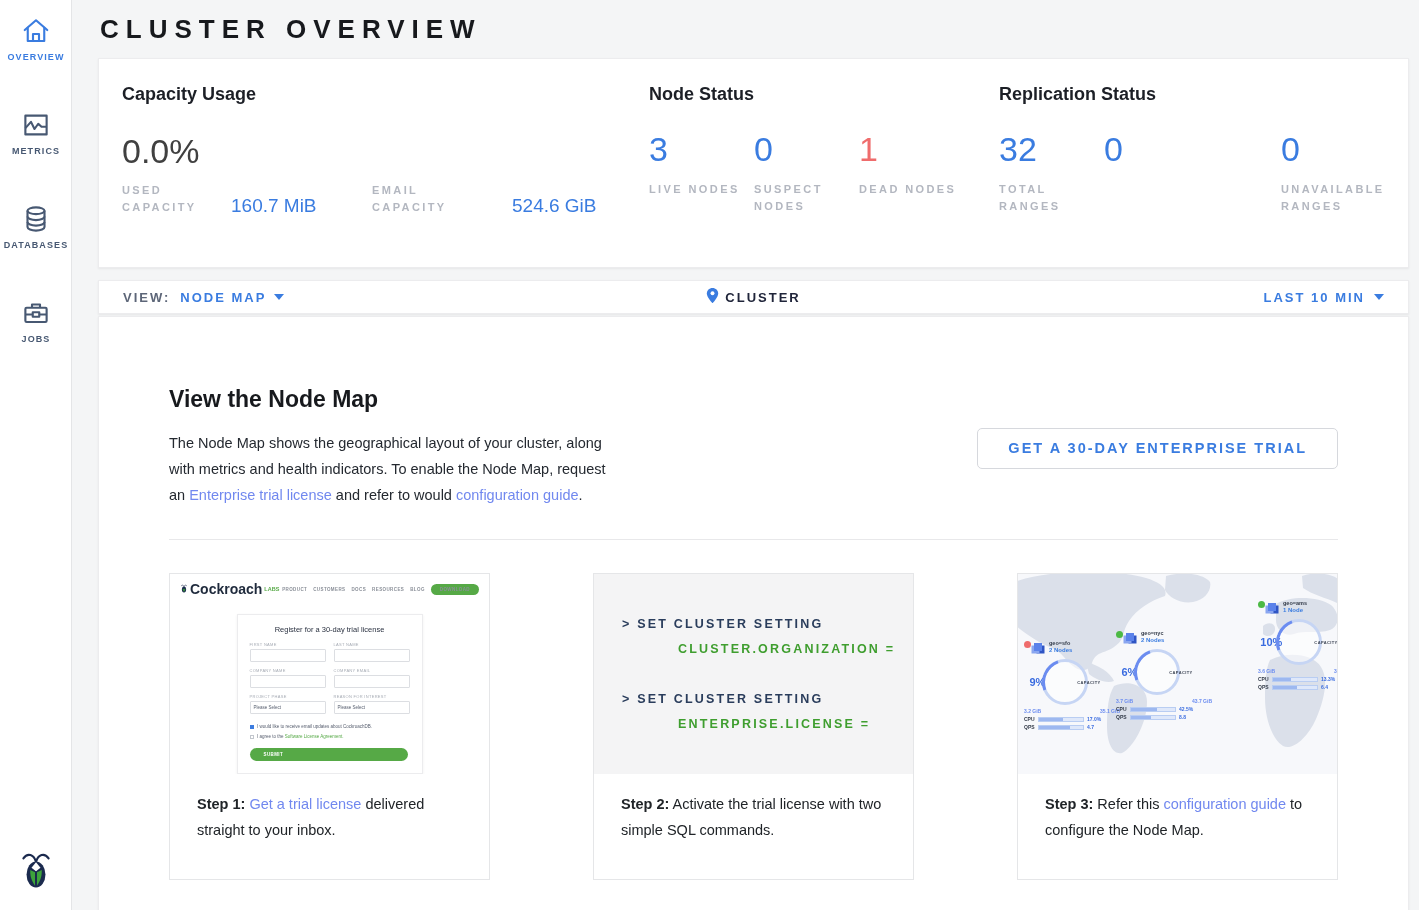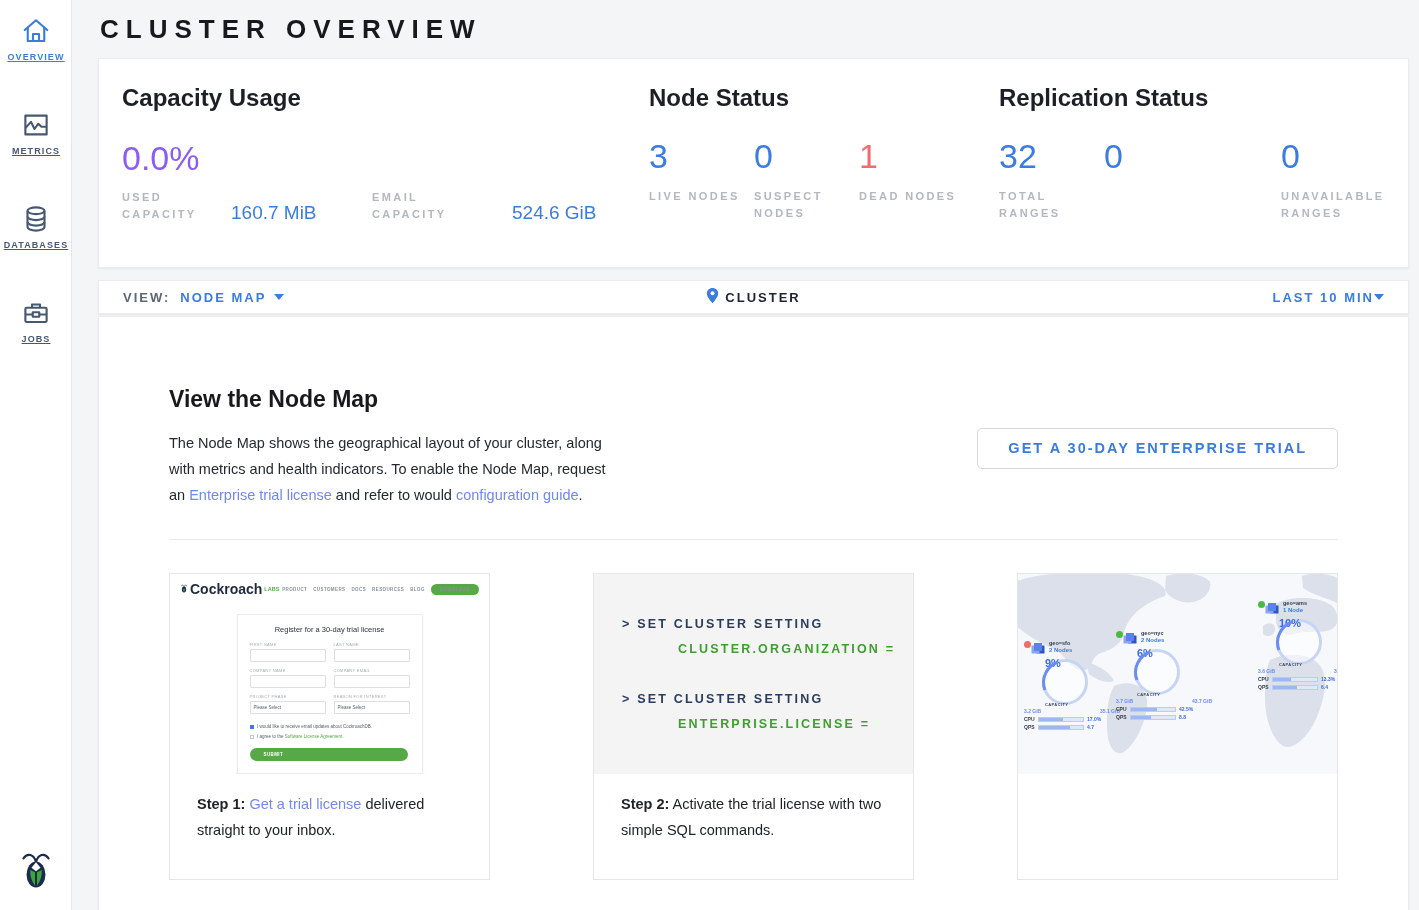--- a/index.html
+++ b/index.html
@@ -5,36 +5,36 @@
   * { margin:0; padding:0; box-sizing:border-box; }
   html,body { width:1419px; height:910px; overflow:hidden;
     font-family:"Liberation Sans", sans-serif; background:#f4f5f6; color:#22262c; }
 
   
   .sidebar { position:fixed; left:0; top:0; width:72px; height:910px; background:#fff;
     border-right:1px solid #e4e5e7; z-index:5; }
   .side-item { width:72px; padding:16px 0 10px; text-align:center; color:#475872; cursor:pointer; }
   .side-item + .side-item { margin-top:22px; }
   .side-item svg { width:30px; height:30px; display:block; margin:0 auto 6px; }
-  .side-item .lbl { font-size:9px; font-weight:bold; letter-spacing:1.1px; color:#475872;text-decoration:underline; }
+  .side-item .lbl { font-size:9px; font-weight:bold; letter-spacing:1.1px; color:#475872; }
   .side-item.active, .side-item.active .lbl { color:#3a7ce0; }
   .side-logo { position:absolute; bottom:16px; left:0; width:72px; text-align:center; }
 
   
   .main { margin-left:72px; padding:0 10px 8px 26px; }
   h1.page-title { font-size:26px; font-weight:600; letter-spacing:7px; color:#17191d; margin:14px 0 13px 2px; }
 
   .panel { background:#fff; box-shadow:0 1px 2px rgba(0,0,0,0.06); border:1px solid #ececee; }
 
   
   .summary { height:210px; display:flex; padding:25px 0 0 23px; margin-bottom:12px; }
-  .sec-title { font-size:24px; font-weight:600; color:#1c1f26; }
+  .sec-title { font-size:18px; font-weight:600; color:#1c1f26; }
   .cap-col { width:527px; }
   .cap-row { display:flex; margin-top:29px; align-items:flex-start; }
-  .cap-pct { font-size:34px; color:#8b5cf6; line-height:34px; width:107px; }
+  .cap-pct { font-size:34px; color:#404040; line-height:34px; width:107px; }
   .gauge { position:relative; width:250px; margin-top:3px; }
   .gauge-bar { height:22px; width:100%; background:#e4e7ee; position:relative; }
   .gauge-bar .seg-dark { position:absolute; right:0; top:0; height:100%; width:15.6%; background:#ccd1dd; }
   .gauge-ticks { position:relative; height:8px; margin-top:3px; }
   .gauge-ticks i { position:absolute; top:0; width:1px; height:6px; background:#9aa0ab; }
   .gauge-lbls { position:relative; height:14px; margin-top:2px; }
   .gauge-lbls span { position:absolute; transform:translateX(-50%); font-size:14px; color:#3f4753; white-space:nowrap; }
   .cap-stats { display:flex; align-items:flex-end; margin-top:14px; }
   .stat-lbl { font-size:11px; letter-spacing:2.4px; color:#b3b7c0; line-height:17px; font-weight:bold; }
   .cap-stats .stat-lbl { width:100px; }
@@ -54,21 +54,21 @@
   .view-bar { height:34px; display:flex; align-items:center; padding:0 24px; margin-bottom:2px;
     font-size:13px; letter-spacing:2px; font-weight:bold; }
   .vb-left { display:flex; align-items:center; gap:10px; width:420px; }
   .vb-view { color:#5d6678; }
   .vb-value { color:#3a7ce0; cursor:pointer; display:flex; align-items:center; gap:8px; }
   .caret { width:0; height:0; border-left:5px solid transparent; border-right:5px solid transparent;
     border-top:6px solid currentColor; display:inline-block; }
   .vb-center { flex:1; display:flex; align-items:center; justify-content:center; gap:6px; color:#20253a; }
   .vb-center svg { width:13px; height:17px; }
   .vb-right { width:420px; display:flex; justify-content:flex-end; }
-  .vb-time { color:#3a7ce0; cursor:pointer; display:flex; align-items:center; }
+  .vb-time { color:#3a7ce0; cursor:pointer; display:flex; align-items:center; gap:9px; }
 
   
   .content { min-height:589px; padding:69px 70px 32px; }
   .promo { display:flex; justify-content:space-between; align-items:center; }
   .promo h2 { font-size:23px; font-weight:600; color:#17191d; margin-bottom:17px; }
   .promo p { width:452px; font-size:14.5px; line-height:26px; color:#242930; }
   a.lnk { color:#7188ef; text-decoration:none; cursor:pointer; }
   .trial-btn { background:#fff; border:1px solid #d6d8dd; border-radius:5px; height:41px; padding:0 30px;
     font-family:"Liberation Sans",sans-serif; font-size:14.5px; letter-spacing:2px; color:#3a7ce0;
     font-weight:bold; cursor:pointer; margin-top:2px; }
@@ -117,21 +117,21 @@
   .map-media svg.world { position:absolute; inset:0; }
   .mapnode { position:absolute; width:96px; font-weight:bold; }
   .mn-head { display:flex; align-items:flex-start; gap:3px; }
   .mn-dot { width:7px; height:7px; border-radius:50%; margin-top:1px; flex:none; }
   .mn-dot.green { background:#4cb944; } .mn-dot.red { background:#ef6c6c; }
   .mn-cube { width:8px; height:8px; background:#5b82ea; flex:none; margin:3px 4px 0 0;
     box-shadow:-2.5px 2.5px 0 #8aa6f0, 2.5px 2.5px 0 #2f55c4; }
   .mn-name { font-size:5.5px; color:#333b49; }
   .mn-count { font-size:6px; color:#3a7ce0; margin-top:1px; }
   .mn-ring { width:46px; height:46px; border:3.5px solid #c6d5f4; border-radius:50%; margin:6px 0 0 18px;
-    display:flex; flex-direction:column; align-items:flex-start; justify-content:center; position:relative; background:rgba(255,255,255,.55);gap:32px; }
+    display:flex; flex-direction:row; align-items:center; justify-content:center; position:relative; background:rgba(255,255,255,.55);gap:32px; }
   .mn-ring::before { content:""; position:absolute; inset:-3.5px; border:3.5px solid transparent;
     border-left-color:#6b8cf0; border-radius:50%; transform:rotate(25deg); }
   .mn-pct { font-size:11px; color:#3a6ce0; }
   .mn-cap { font-size:4px; letter-spacing:.4px; color:#3c4454; margin-top:1px; }
   .mn-range { display:flex; justify-content:space-between; font-size:5px; color:#6b8cf0; margin-top:3px; }
   .mn-row { display:flex; align-items:center; margin-top:2px; }
   .mn-row .k { font-size:5px; color:#333b49; width:14px; }
   .mn-row .bar { width:46px; height:5px; background:#dfe8fa; border:0.5px solid #b9cdf2; margin-right:3px; position:relative; }
   .mn-row .bar i { position:absolute; left:0; top:0; bottom:0; width:55%; background:#9db8f0; }
   .mn-row .v { font-size:5px; color:#3a6ce0; }
@@ -478,16 +478,19 @@
               </div>
             <div class="mn-row">
                 <span class="k">QPS</span>
                 <span class="bar">
                   <i style="width:55%"></i>
                 </span>
                 <span class="v">6.4</span>
               </div>
           </div>
         </div>
+        <div class="caption">
+          <b>Step 3:</b><span> Refer this </span><a class="lnk">configuration guide</a><span> to configure the Node Map.</span>
+        </div>
       </div>
     </div>
   </div>
 </div>
 
 </body></html>

